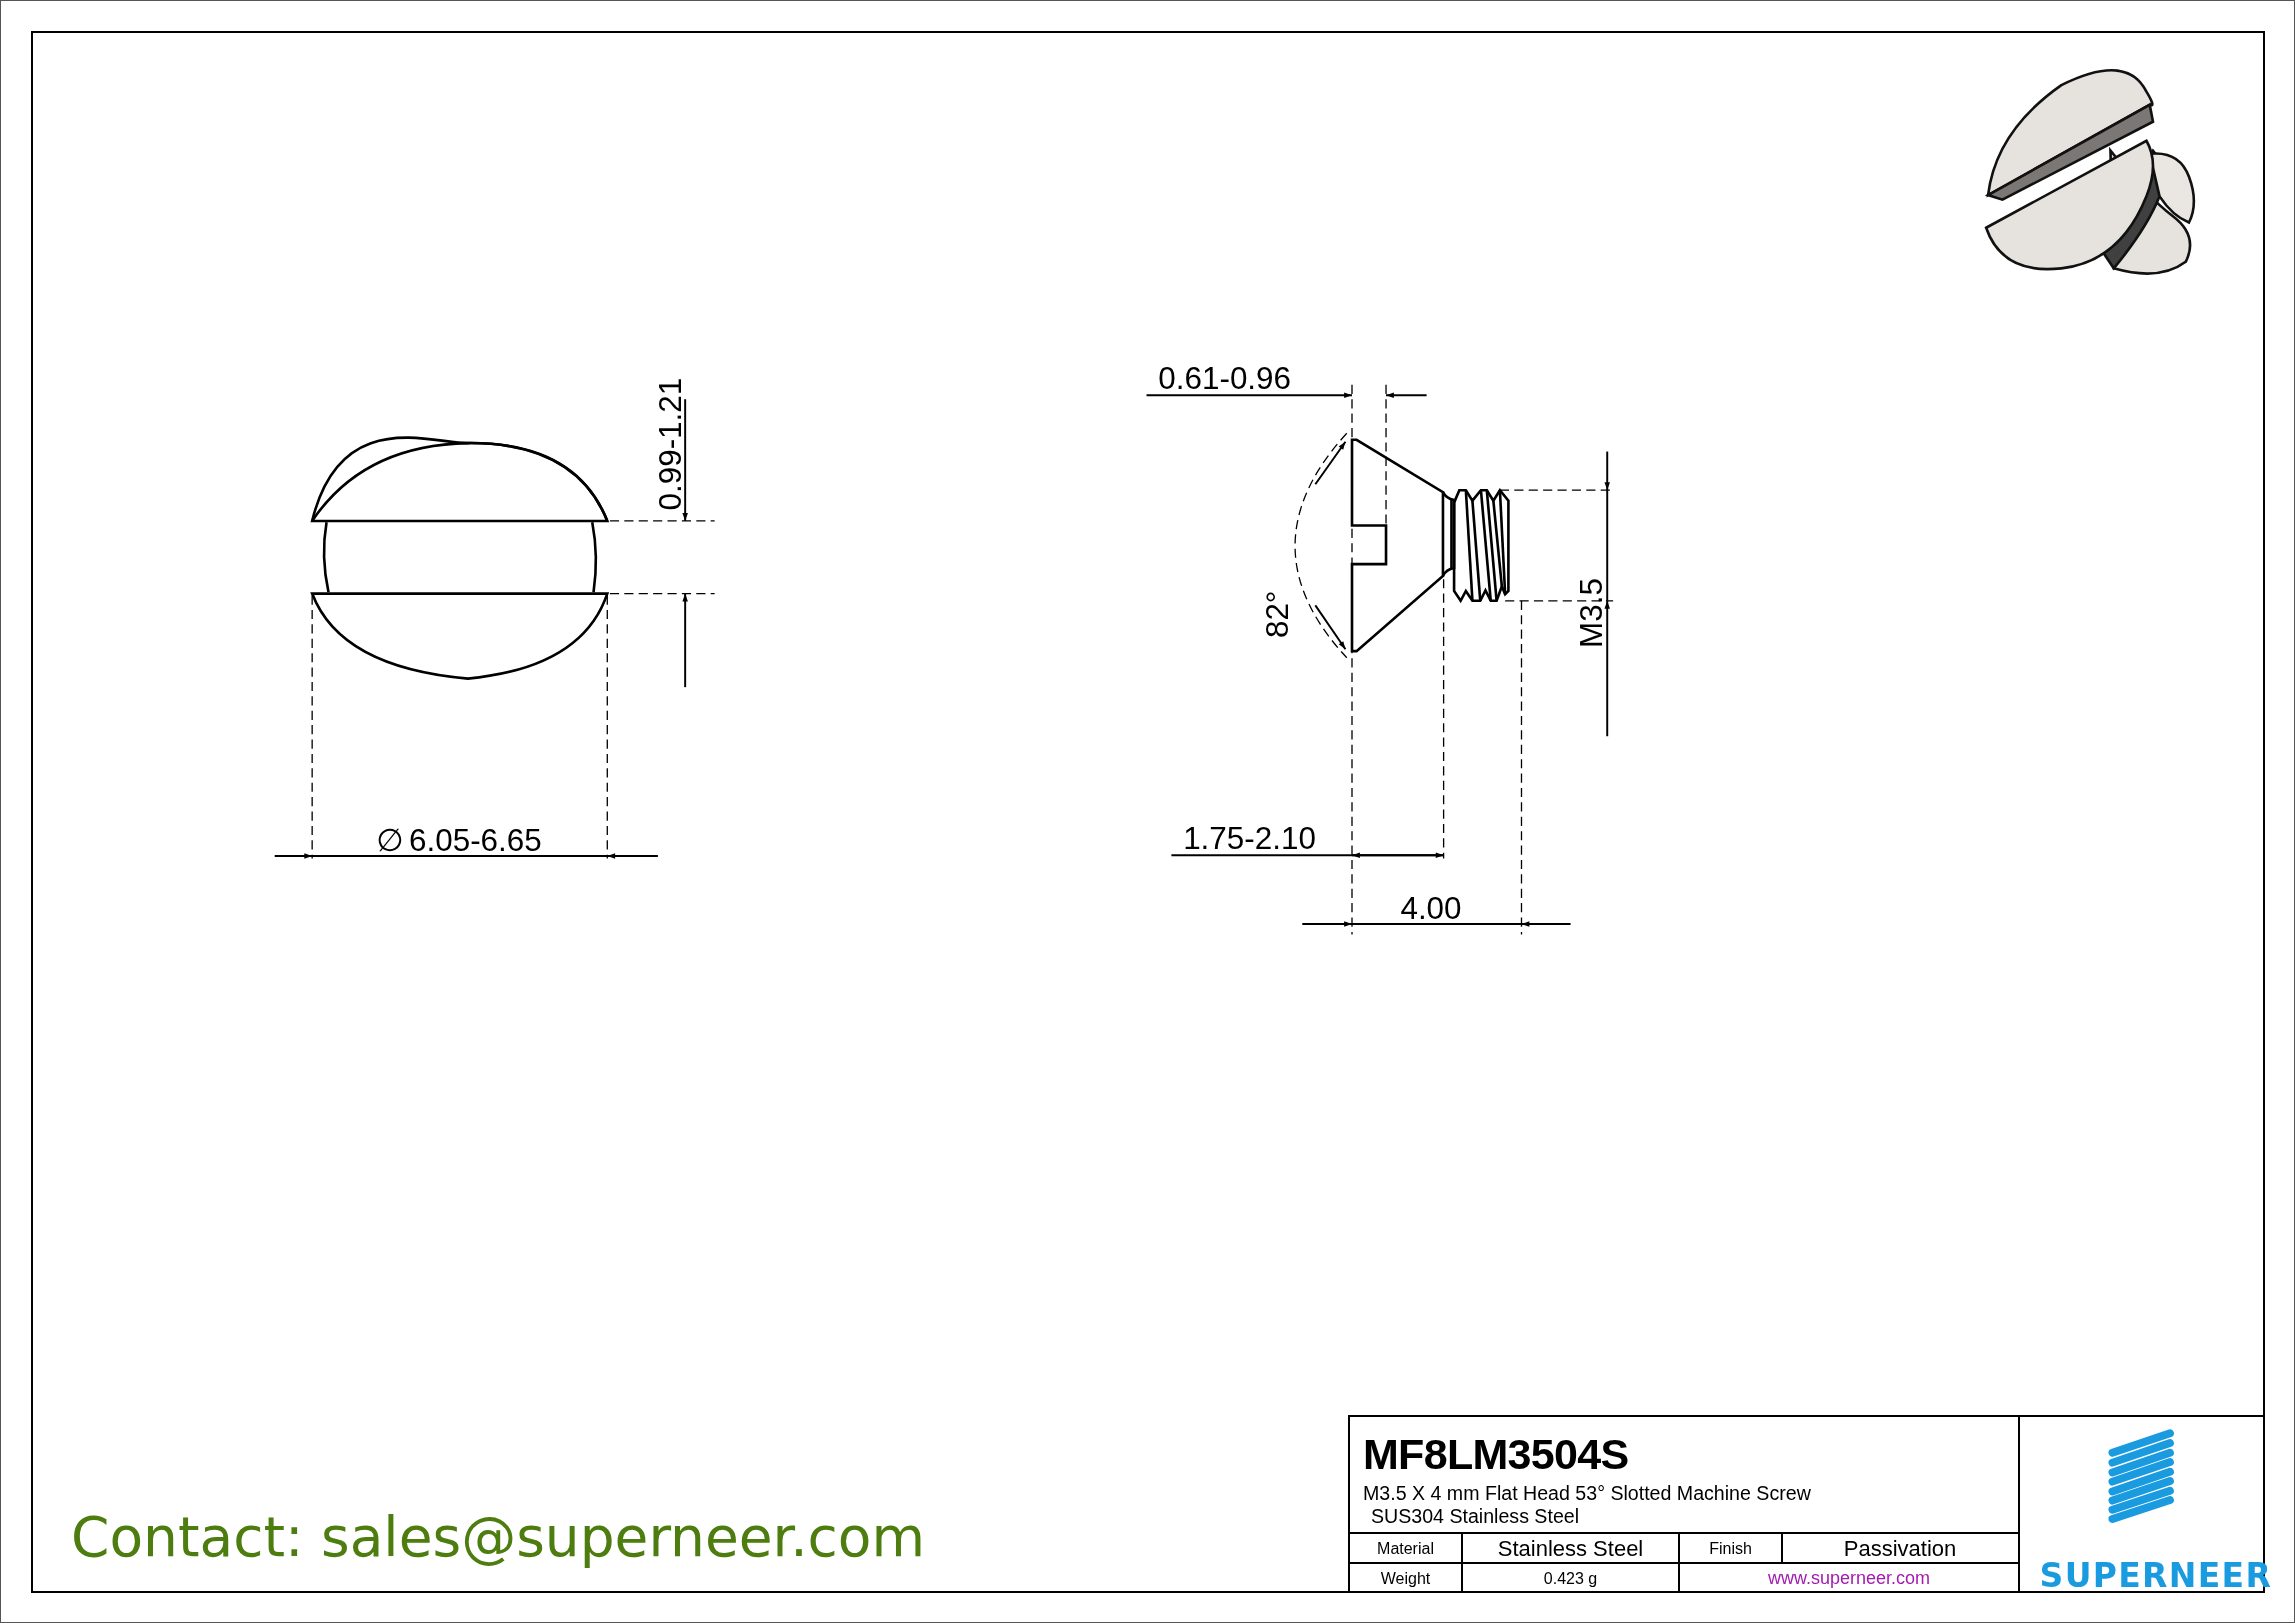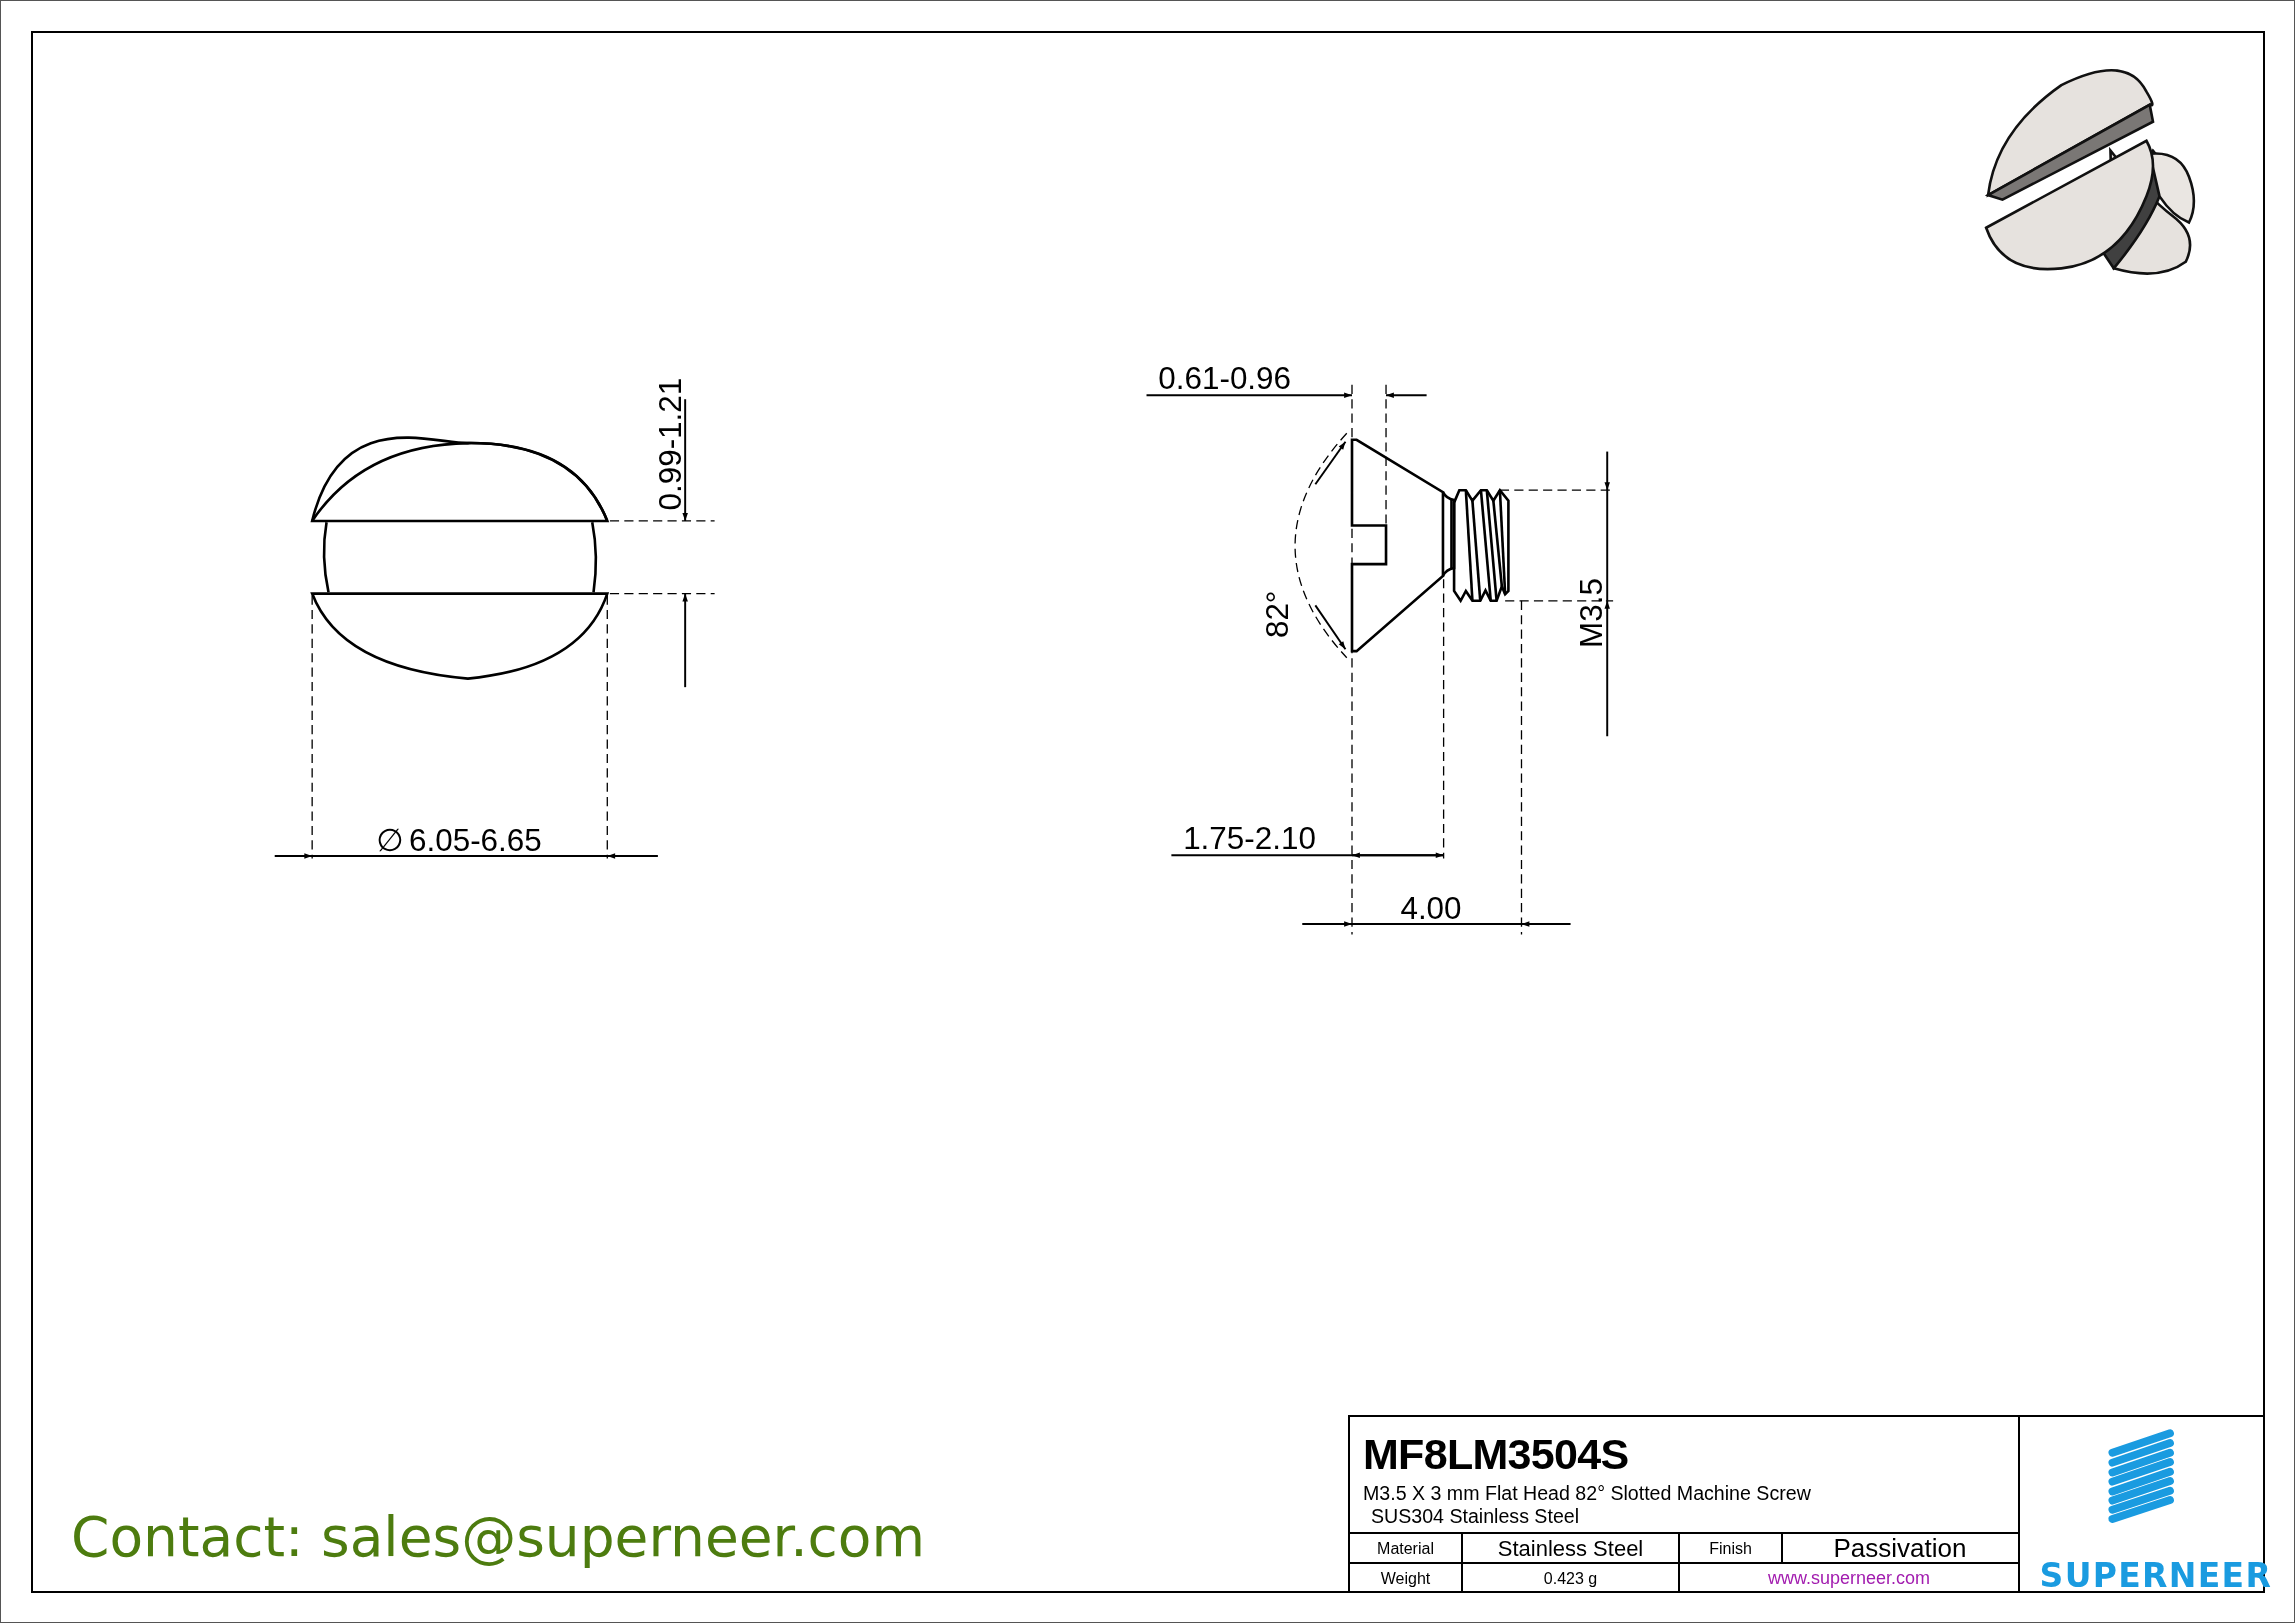--- a/index.html
+++ b/index.html
@@ -132,28 +132,28 @@
     <line x1="3228" y1="2307" x2="3316" y2="2278"></line>
     <line x1="3228" y1="2321" x2="3316" y2="2292"></line>
   </g>
 </svg>
 
 <div class="contact">Contact: sales@superneer.com</div>
 
 <div class="tb">
   <div class="tb-info">
     <div class="tb-code">MF8LM3504S</div>
-    <div class="tb-desc">M3.5 X 3 mm  Flat Head 82° Slotted Machine Screw</div>
+    <div class="tb-desc">M3.5 X 4 mm  Flat Head 53° Slotted Machine Screw</div>
     <div class="tb-mat">SUS304 Stainless Steel</div>
     <div class="tb-table">
       <div class="tb-row" style="top:0">
         <div class="cell" style="left:0;width:113px">Material</div>
         <div class="cell" style="left:113px;width:217px;font-size:22px">Stainless Steel</div>
         <div class="cell" style="left:330px;width:103px">Finish</div>
-        <div class="cell last" style="left:433px;width:234px;font-size:26px">Passivation</div>
+        <div class="cell last" style="left:433px;width:234px;font-size:22px">Passivation</div>
       </div>
       <div class="tb-row" style="top:30px">
         <div class="cell" style="left:0;width:113px">Weight</div>
         <div class="cell" style="left:113px;width:217px">0.423 g</div>
         <div class="cell last url" style="left:330px;width:338px">www.superneer.com</div>
       </div>
     </div>
   </div>
   <div class="tb-logo">
     <div class="logo-word">SUPERNEER</div>

